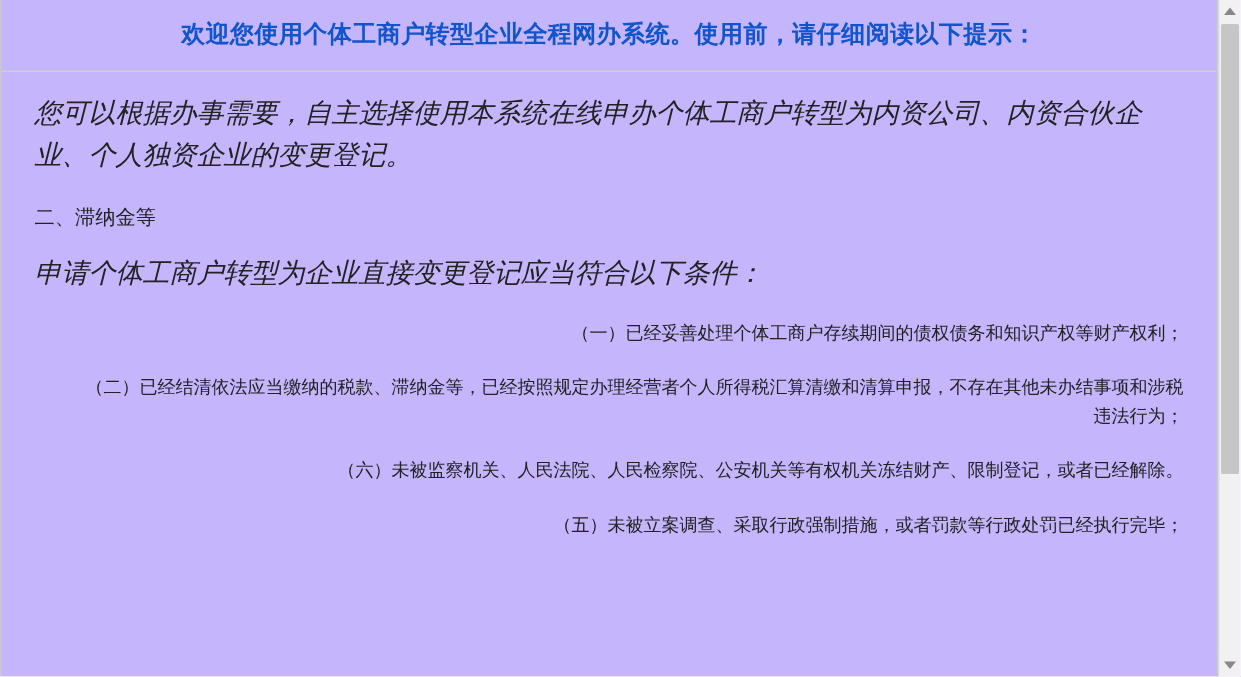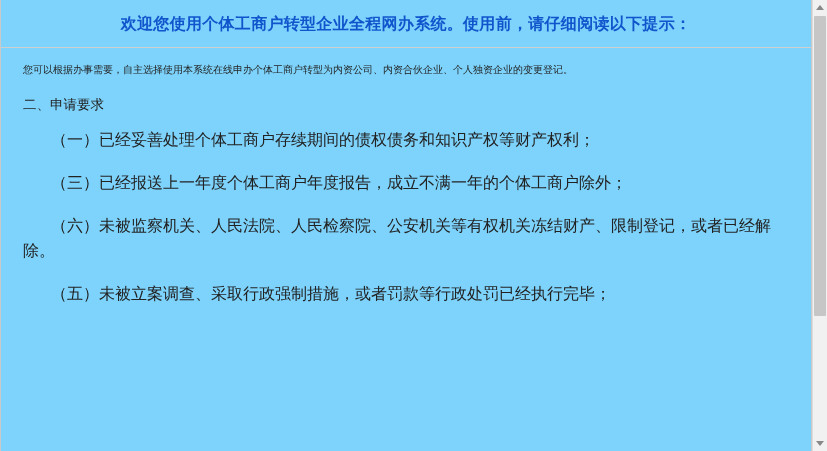--- a/index.html
+++ b/index.html
@@ -23,21 +23,21 @@
   }
   .doc-frame {
     position: absolute;
     left: 0;
     top: 0;
     width: 812px;
     height: 451px;
     box-sizing: border-box;
     border-left: 1px solid #c9c9c9;
     border-right: 1px solid #c9c9c9;
-    background: #7dd3fc;
+    background: #c4b5fd;
   }
   .title-bar {
     box-sizing: border-box;
     width: 100%;
     height: 48px;
     border-bottom: 1px solid #cfcfcf;
     display: flex;
     align-items: center;
     justify-content: center;
   }
@@ -53,34 +53,36 @@
     box-sizing: border-box;
     padding: 14px 22px 0 22px;
   }
   .sec-head {
     font-size: 13.5px;
     color: #222222;
     margin: 10px 0 14px 0;
     line-height: 1.4;
   }
   .para {
-    font-size: 10px;
+    font-size: 18px;
     color: #222222;
     margin: 0 0 18px 0;
     line-height: 1.55;
+    font-style: italic;
   }
   .para.tight {
     margin-bottom: 16px;
   }
   .item {
-    font-size: 16px;
+    font-size: 12px;
     color: #222222;
     margin: 0 0 18px 0;
     line-height: 1.55;
     text-indent: 28px;
+    text-align: right;
   }
   
   .scrollbar {
     position: absolute;
     right: 0;
     top: 0;
     width: 15px;
     height: 451px;
     background: #f1f1f1;
     border-left: 1px solid #dcdcdc;
@@ -129,25 +131,26 @@
 
     <div class="title-bar">
       <div class="title-text">欢迎您使用个体工商户转型企业全程网办系统。使用前，请仔细阅读以下提示：</div>
     </div>
 
     <div class="body-area">
 
 
       <div class="para">您可以根据办事需要，自主选择使用本系统在线申办个体工商户转型为内资公司、内资合伙企业、个人独资企业的变更登记。</div>
 
-      <div class="sec-head">二、申请要求</div>
+      <div class="sec-head">二、滞纳金等</div>
 
+      <div class="para tight">申请个体工商户转型为企业直接变更登记应当符合以下条件：</div>
 
       <div class="item">（一）已经妥善处理个体工商户存续期间的债权债务和知识产权等财产权利；</div>
-      <div class="item">（三）已经报送上一年度个体工商户年度报告，成立不满一年的个体工商户除外；</div>
+      <div class="item">（二）已经结清依法应当缴纳的税款、滞纳金等，已经按照规定办理经营者个人所得税汇算清缴和清算申报，不存在其他未办结事项和涉税违法行为；</div>
       <div class="item">（六）未被监察机关、人民法院、人民检察院、公安机关等有权机关冻结财产、限制登记，或者已经解除。</div>
       <div class="item">（五）未被立案调查、采取行政强制措施，或者罚款等行政处罚已经执行完毕；</div>
 
     </div>
   </div>
 
   <div class="scrollbar">
     <div class="scroll-up">
       <div class="arrow-up"></div>
     </div>

